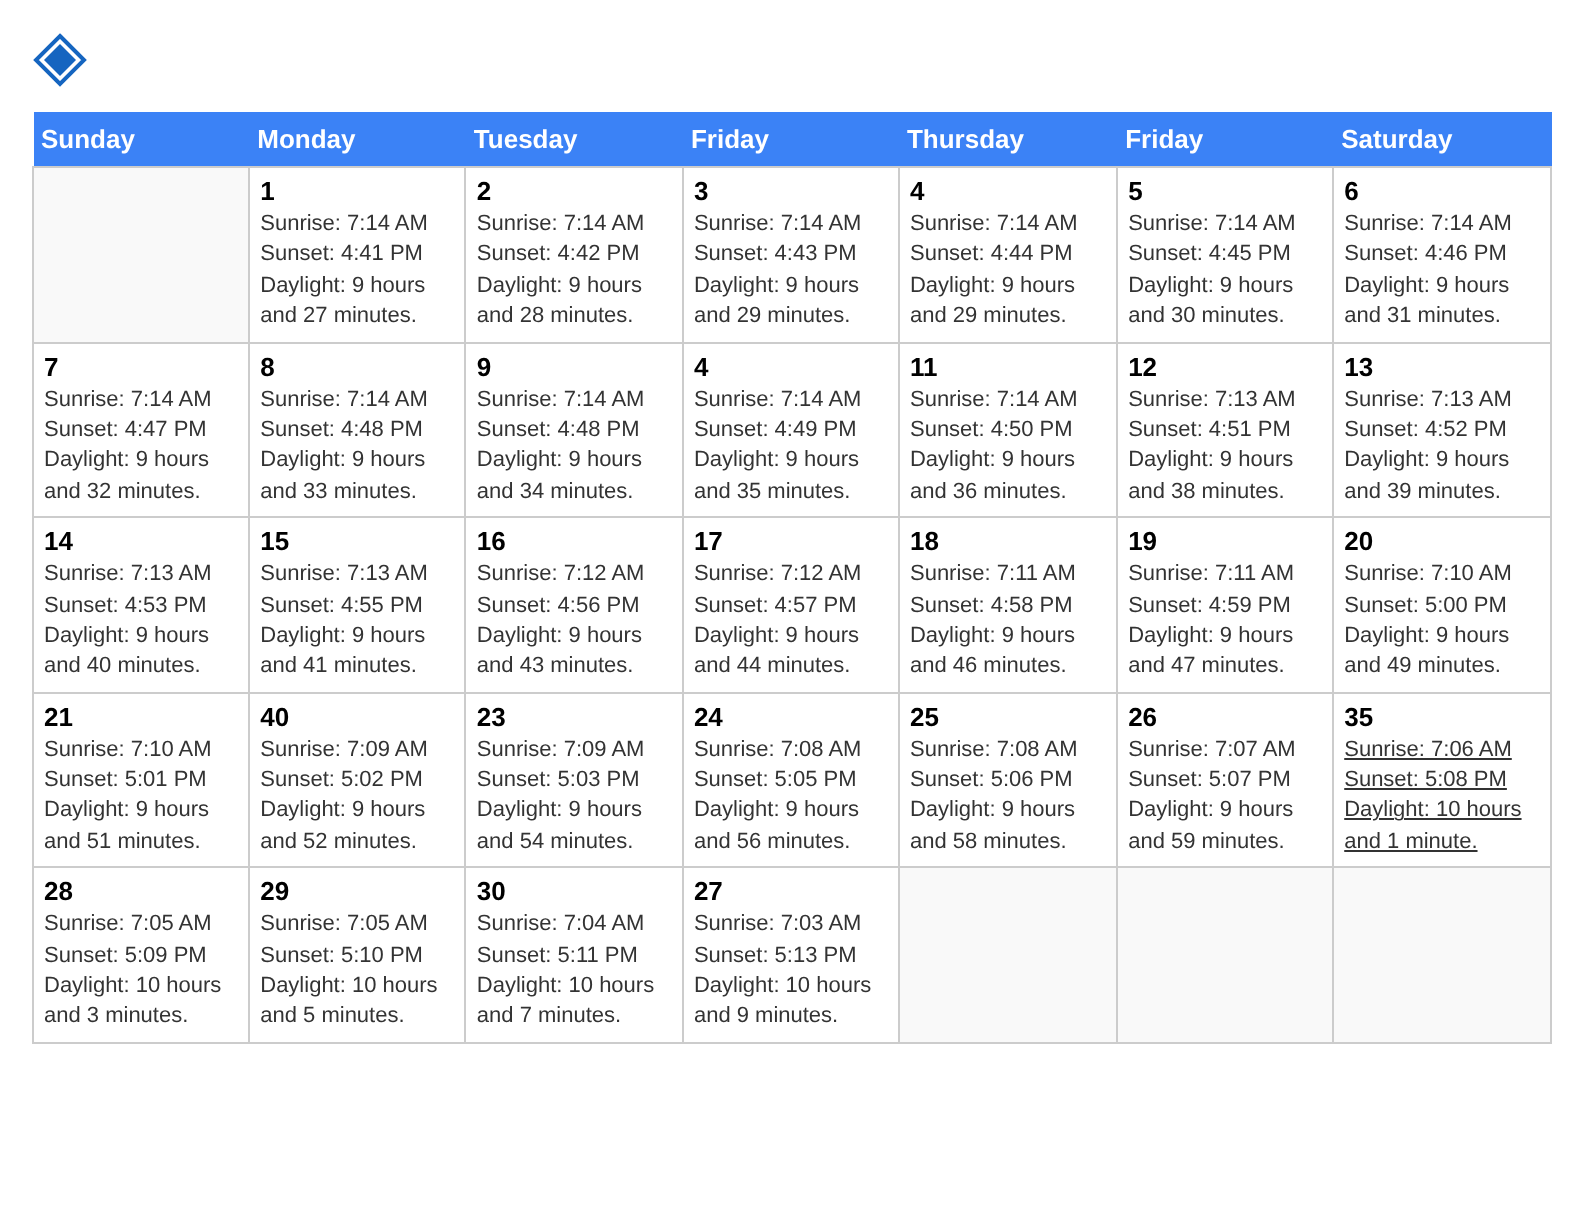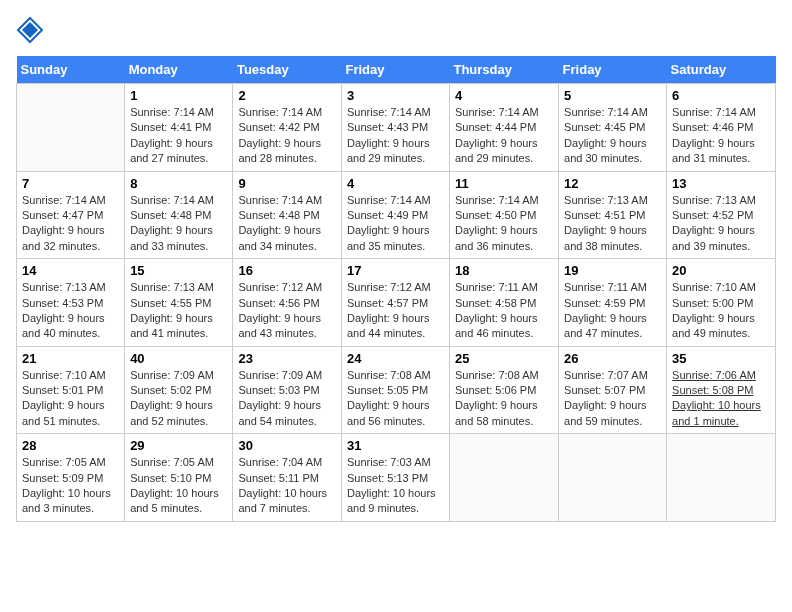--- a/index.html
+++ b/index.html
@@ -327,21 +327,21 @@
 and 5 minutes.</div>
         </td>
         <td>
           <span class="day-num">30</span>
           <div class="cell-info" style="white-space: pre-line;">Sunrise: 7:04 AM
 Sunset: 5:11 PM
 Daylight: 10 hours
 and 7 minutes.</div>
         </td>
         <td>
-          <span class="day-num">31</span>
+          <span class="day-num">27</span>
           <div class="cell-info" style="white-space: pre-line;">Sunrise: 7:03 AM
 Sunset: 5:13 PM
 Daylight: 10 hours
 and 9 minutes.</div>
         </td>
         <td class="empty"></td>
         <td class="empty"></td>
         <td class="empty"></td>
       </tr>
     </tbody>

